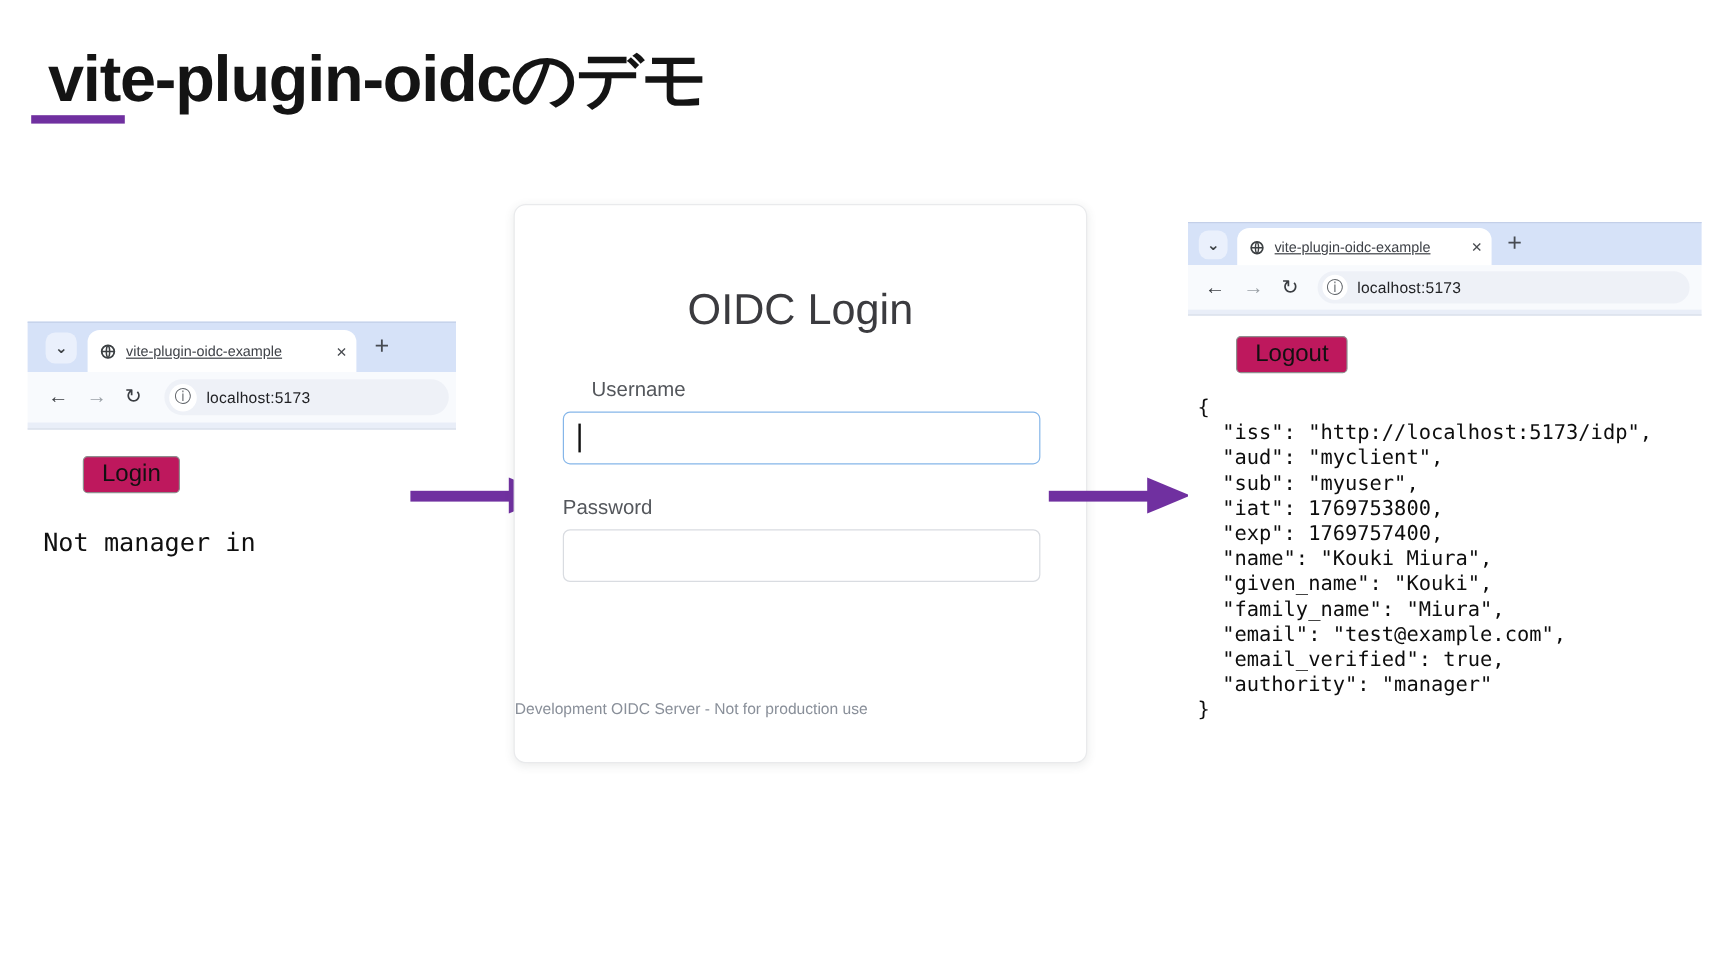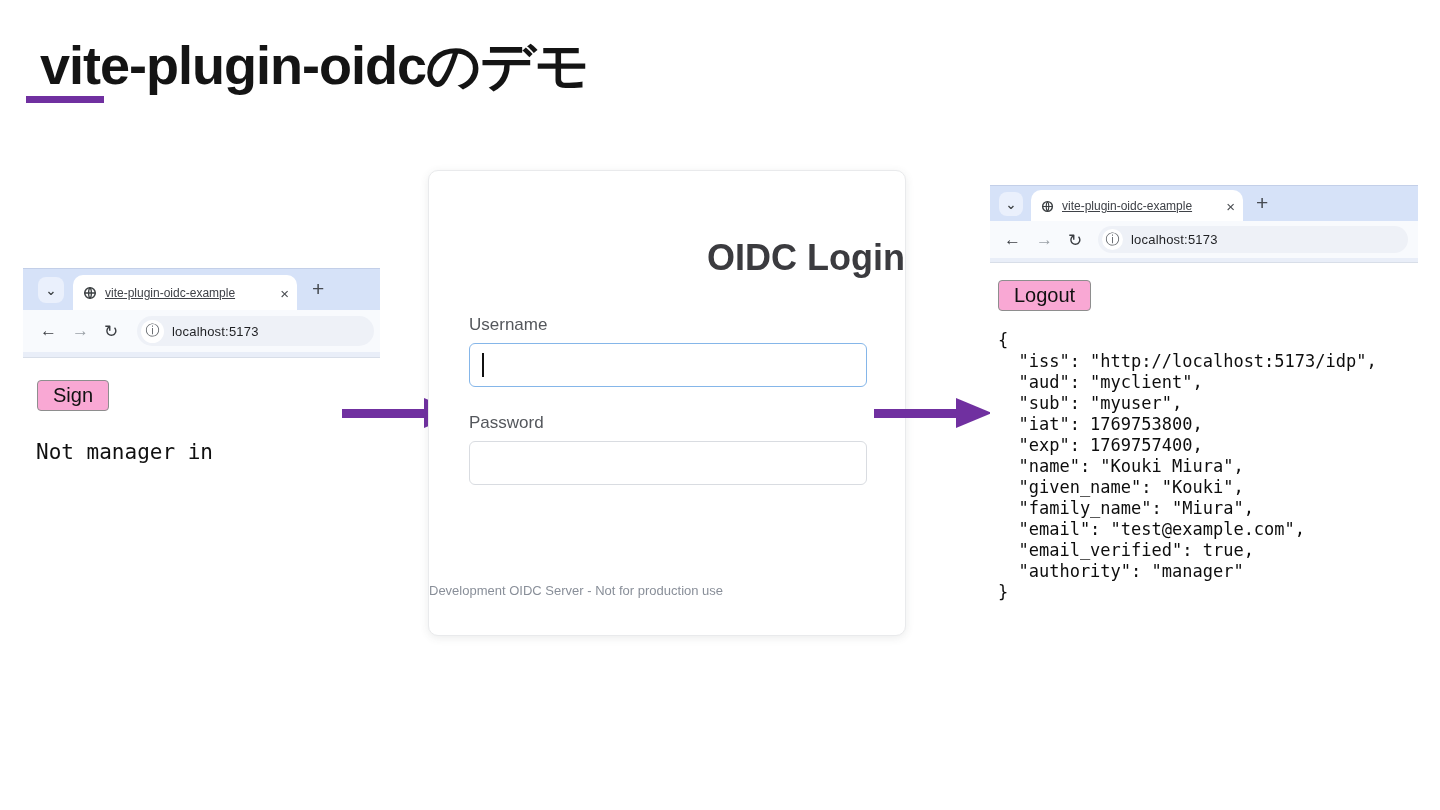--- a/index.html
+++ b/index.html
@@ -31,34 +31,34 @@
   .omnibox { position:absolute; background:#eef1f7; border-radius:15px; display:flex;
              align-items:center; padding-left:4px; }
   .info-chip { width:23px; height:23px; background:#ffffff; border-radius:50%;
                display:flex; align-items:center; justify-content:center;
                font-size:14px; color:#5f6368; }
   .url-text { font-size:13px; color:#1f2023; margin-left:8px; letter-spacing:0.2px; }
   .chrome-divider { position:absolute; left:0; width:100%; background:#e9eef8;
                     border-bottom:1px solid #d8dee8; }
 
   
-  .page-btn { position:absolute; background:#f9a8d4; border:1px solid #8e8e8e;
+  .page-btn { position:absolute; background:#be185d; border:1px solid #8e8e8e;
               border-radius:4px; font-size:20px; color:#111; padding:3px 15px;
-              font-family:"Liberation Sans","DejaVu Sans",sans-serif; }
+              font-family:"Liberation Sans","DejaVu Sans",sans-serif;margin-left:32px; }
   .mono { font-family:"DejaVu Sans Mono","Liberation Mono",monospace; }
   .status-text { position:absolute; font-size:21px; color:#101010; }
   .claims-pre { position:absolute; font-size:17px; line-height:21px; color:#0d0d0d;
                 white-space:pre; }
 
   
   .card { position:absolute; left:428px; top:170px; width:478px; height:466px;
           background:#fff; border:1px solid #e9eaec; border-radius:10px;
           box-shadow:0 2px 8px rgba(60,64,67,0.10); }
-  .card-title { position:absolute; top:66px; left:0; width:100%; text-align:right;
-                font-size:36px; font-weight:700; color:#3b3b3f; }
+  .card-title { position:absolute; top:66px; left:0; width:100%; text-align:center;
+                font-size:36px; font-weight:400; color:#3b3b3f; }
   .field-label { position:absolute; left:40px; font-size:17px; color:#54575c; }
   .text-input { position:absolute; left:40px; width:398px; height:44px; background:#fff;
                 border:1px solid #d9dce1; border-radius:6px; font-size:16px; padding:0 12px; }
   .text-input.focused { border:1.5px solid #85b6e9; }
   .caret { position:absolute; left:53px; width:1.5px; height:24px; background:#111; }
   .signin-btn { position:absolute; left:40px; top:340px; width:398px; height:46px;
                 background:#1780f1; color:#ffffff; font-size:18px; border:none;
                 border-radius:8px; text-align:center; }
   .card-footer { position:absolute; top:412px; left:0; width:100%; text-align:left;
                  font-size:13px; color:#898f99; }
@@ -98,32 +98,32 @@
     <div class="toolbar" style="top:42px; height:42px;">
       <span class="nav-ic" style="left:17px;">←</span>
       <span class="nav-ic disabled" style="left:49px;">→</span>
       <span class="nav-ic" style="left:81px;">↻</span>
       <div class="omnibox" style="left:114px; right:6px; top:6px; height:30px;">
         <span class="info-chip">ⓘ</span>
         <span class="url-text">localhost:5173</span>
       </div>
     </div>
     <div class="chrome-divider" style="top:84px; height:6px;"></div>
-    <button class="page-btn" style="left:14px; top:112px;">Sign</button>
+    <button class="page-btn" style="left:14px; top:112px;">Login</button>
     <div class="status-text mono" style="left:13px; top:172px;">Not manager in</div>
   </div>
 
   <div class="flow-arrow" style="left:342px; top:398px;">
     <div class="arrow-shaft" style="background:#7030A0;"></div>
     <div class="arrow-head" style="border-left-color:#7030A0;"></div>
   </div>
 
   <div class="card">
     <div class="card-title">OIDC Login</div>
-    <label class="field-label" style="top:144px;">Username</label>
+    <label class="field-label" style="top:144px;margin-left:24px;">Username</label>
     <input class="text-input focused" style="top: 172px;" type="text">
     <div class="caret" style="top:182px;"></div>
     <label class="field-label" style="top:242px;">Password</label>
     <input class="text-input" style="top: 270px;" type="password">
     <div class="card-footer">Development OIDC Server - Not for production use</div>
   </div>
 
   <div class="flow-arrow" style="left:874px; top:398px;">
     <div class="arrow-shaft" style="background:#7030A0;"></div>
     <div class="arrow-head" style="border-left-color:#7030A0;"></div>

